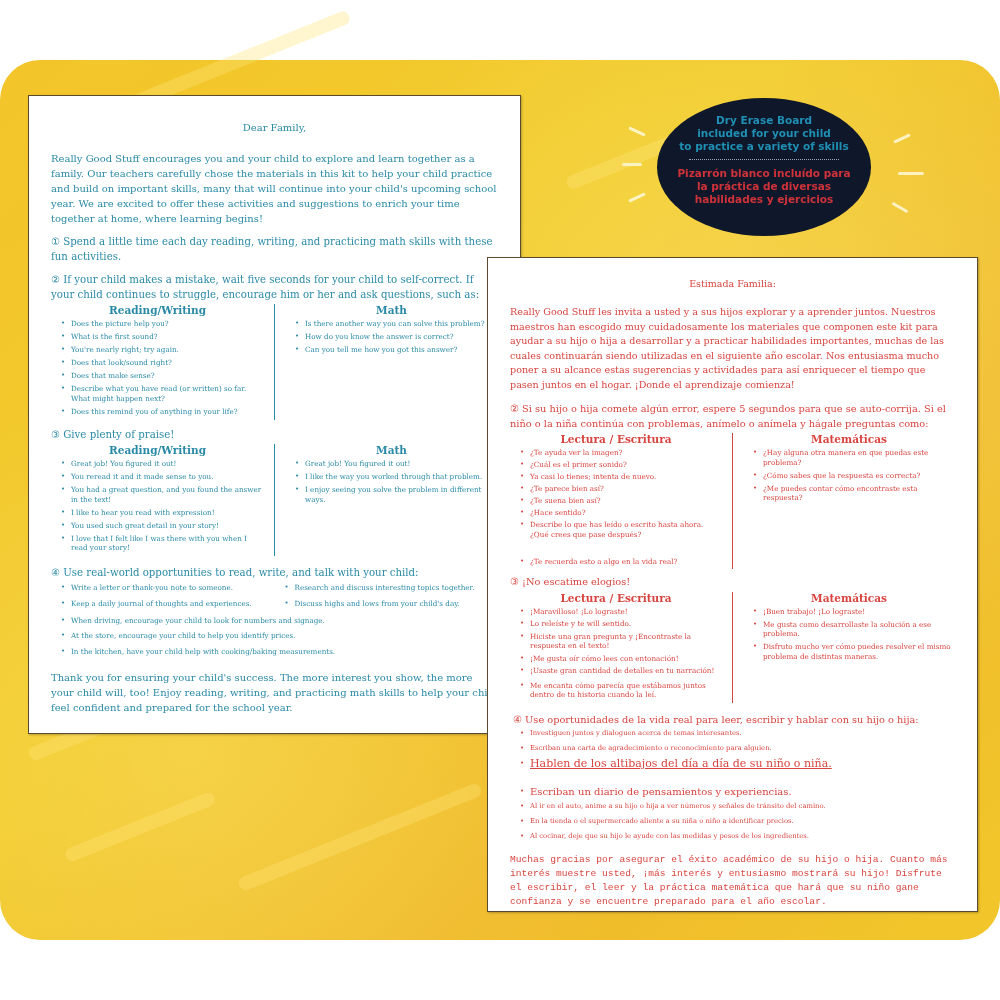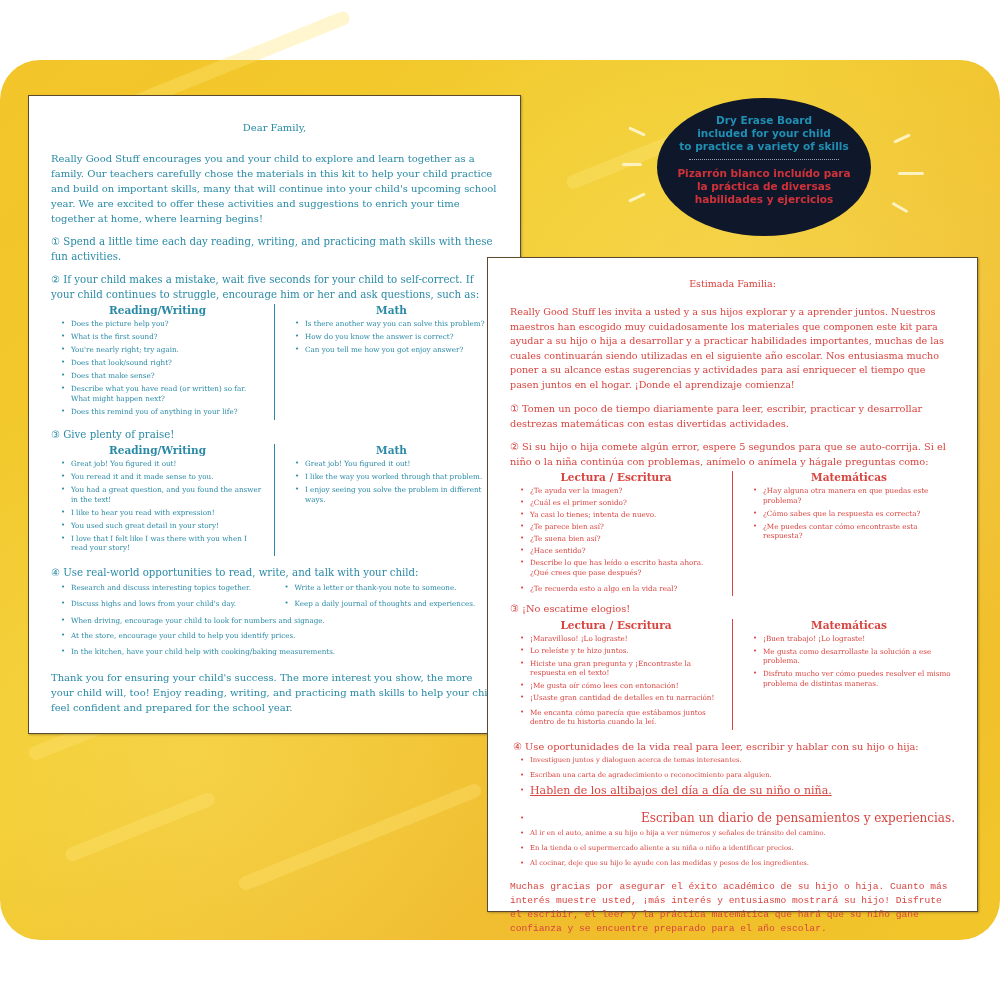--- a/index.html
+++ b/index.html
@@ -103,21 +103,21 @@
         <li>Does that make sense?</li>
         <li>Describe what you have read (or written) so far. What might happen next?</li>
         <li>Does this remind you of anything in your life?</li>
       </ul>
     </div>
     <div class="col col-right">
       <div class="col-title">Math</div>
       <ul class="bl">
         <li>Is there another way you can solve this problem?</li>
         <li>How do you know the answer is correct?</li>
-        <li>Can you tell me how you got enjoy answer?</li>
+        <li>Can you tell me how you got this answer?</li>
       </ul>
     </div>
   </div>
 
   <p class="step" style="margin-top:8px;">
     <span class="num">③</span>
     <span>Give plenty of praise!</span>
   </p>
   <div class="cols">
     <div class="col col-left">
@@ -140,61 +140,57 @@
       </ul>
     </div>
   </div>
 
   <p class="step" style="margin-top:10px;">
     <span class="num">④</span>
     <span>Use real-world opportunities to read, write, and talk with your child:</span>
   </p>
   <div class="two-col-list" style="margin-top:2px;">
     <ul class="bl">
+      <li style="margin-bottom:7px;">Write a letter or thank-you note to someone.</li>
+      <li style="margin-bottom:7px;">Keep a daily journal of thoughts and experiences.</li>
+    </ul>
+    <ul class="bl">
       <li style="margin-bottom:7px;">Research and discuss interesting topics together.</li>
       <li style="margin-bottom:7px;">Discuss highs and lows from your child's day.</li>
-    </ul>
-    <ul class="bl">
-      <li style="margin-bottom:7px;">Write a letter or thank-you note to someone.</li>
-      <li style="margin-bottom:7px;">Keep a daily journal of thoughts and experiences.</li>
     </ul>
   </div>
   <ul class="bl">
     <li style="margin-bottom:6px;">When driving, encourage your child to look for numbers and signage.</li>
     <li style="margin-bottom:6px;">At the store, encourage your child to help you identify prices.</li>
     <li style="margin-bottom:6px;">In the kitchen, have your child help with cooking/baking measurements.</li>
   </ul>
 
   <p class="p" style="margin-top:14px;">Thank you for ensuring your child's success. The more interest you show, the more your child will, too! Enjoy reading, writing, and practicing math skills to help your child feel confident and prepared for the school year.</p>
 </div>
 
 <div class="card card-es">
   <p class="greet" style="font-size:9.5px;margin-bottom:16px;">Estimada Familia:</p>
   <p class="p" style="font-size:9.6px;line-height:14.5px;margin-bottom:10px;">Really Good Stuff les invita a usted y a sus hijos explorar y a aprender juntos. Nuestros maestros han escogido muy cuidadosamente los materiales que componen este kit para ayudar a su hijo o hija a desarrollar y a practicar habilidades importantes, muchas de las cuales continuarán siendo utilizadas en el siguiente año escolar. Nos entusiasma mucho poner a su alcance estas sugerencias y actividades para así enriquecer el tiempo que pasen juntos en el hogar. ¡Donde el aprendizaje comienza!</p>
 
-  <p class="step" style="margin-bottom:9px;font-size:9.8px;">
-    <span class="num">①</span>
-    <span>Tomen un poco de tiempo diariamente para leer, escribir, practicar y desarrollar destrezas matemáticas con estas divertidas actividades.</span>
-  </p>
 
   <p class="step" style="font-size:9.8px;">
     <span class="num">②</span>
     <span>Si su hijo o hija comete algún error, espere 5 segundos para que se auto-corrija. Si el niño o la niña continúa con problemas, anímelo o anímela y hágale preguntas como:</span>
   </p>
   <div class="cols">
     <div class="col col-left">
       <div class="col-title">Lectura / Escritura</div>
       <ul class="bl">
         <li style="margin-bottom:2.5px;">¿Te ayuda ver la imagen?</li>
         <li style="margin-bottom:2.5px;">¿Cuál es el primer sonido?</li>
         <li style="margin-bottom:2.5px;">Ya casi lo tienes; intenta de nuevo.</li>
         <li style="margin-bottom:2.5px;">¿Te parece bien así?</li>
         <li style="margin-bottom:2.5px;">¿Te suena bien así?</li>
         <li style="margin-bottom:2.5px;">¿Hace sentido?</li>
-        <li style="margin-bottom:7px;">Describe lo que has leído o escrito hasta ahora. ¿Qué crees que pase después?</li>
+        <li style="margin-bottom:18px;">Describe lo que has leído o escrito hasta ahora. ¿Qué crees que pase después?</li>
         <li style="margin-bottom:2.5px;">¿Te recuerda esto a algo en la vida real?</li>
       </ul>
     </div>
     <div class="col col-right">
       <div class="col-title">Matemáticas</div>
       <ul class="bl">
         <li>¿Hay alguna otra manera en que puedas este problema?</li>
         <li>¿Cómo sabes que la respuesta es correcta?</li>
         <li>¿Me puedes contar cómo encontraste esta respuesta?</li>
       </ul>
@@ -203,21 +199,21 @@
 
   <p class="step" style="margin-top:6px;font-size:9.8px;">
     <span class="num">③</span>
     <span>¡No escatime elogios!</span>
   </p>
   <div class="cols">
     <div class="col col-left">
       <div class="col-title">Lectura / Escritura</div>
       <ul class="bl">
         <li style="margin-bottom:3px;">¡Maravilloso! ¡Lo lograste!</li>
-        <li style="margin-bottom:3px;">Lo releíste y te hizo juntos.</li>
+        <li style="margin-bottom:3px;">Lo releíste y te will sentido.</li>
         <li style="margin-bottom:3px;">Hiciste una gran pregunta y ¡Encontraste la respuesta en el texto!</li>
         <li style="margin-bottom:3px;">¡Me gusta oír cómo lees con entonación!</li>
         <li style="margin-bottom:5px;">¡Usaste gran cantidad de detalles en tu narración!</li>
         <li style="margin-bottom:3px;">Me encanta cómo parecía que estábamos juntos dentro de tu historia cuando la leí.</li>
       </ul>
     </div>
     <div class="col col-right">
       <div class="col-title">Matemáticas</div>
       <ul class="bl">
         <li>¡Buen trabajo! ¡Lo lograste!</li>
@@ -228,20 +224,20 @@
   </div>
 
   <p class="step" style="margin-top:10px;font-size:9.8px;padding-left:3px;">
     <span class="num">④</span>
     <span>Use oportunidades de la vida real para leer, escribir y hablar con su hijo o hija:</span>
   </p>
   <ul class="bl" style="margin-top:2px;">
     <li style="margin-bottom:5.5px;font-size:6.8px;">Investiguen juntos y dialoguen acerca de temas interesantes.</li>
     <li style="margin-bottom:5.5px;font-size:6.8px;">Escriban una carta de agradecimiento o reconocimiento para alguien.</li>
     <li style="margin-bottom:18px;font-size:11px;text-decoration:underline;">Hablen de los altibajos del día a día de su niño o niña.</li>
-    <li style="margin-bottom:5.5px;font-size:12px;text-align:right;">Escriban un diario de pensamientos y experiencias.</li>
+    <li style="margin-bottom:5.5px;font-size:10px;">Escriban un diario de pensamientos y experiencias.</li>
     <li style="margin-bottom:5.5px;font-size:6.8px;">Al ir en el auto, anime a su hijo o hija a ver números y señales de tránsito del camino.</li>
     <li style="margin-bottom:5.5px;font-size:6.8px;">En la tienda o el supermercado aliente a su niña o niño a identificar precios.</li>
     <li style="margin-bottom:7px;font-size:6.8px;">Al cocinar, deje que su hijo le ayude con las medidas y pesos de los ingredientes.</li>
   </ul>
 
   <p class="p" style="margin-top:12px;font-size:9.6px;line-height:14px;font-family:Liberation Mono, monospace;">Muchas gracias por asegurar el éxito académico de su hijo o hija. Cuanto más interés muestre usted, ¡más interés y entusiasmo mostrará su hijo! Disfrute el escribir, el leer y la práctica matemática que hará que su niño gane confianza y se encuentre preparado para el año escolar.</p>
 </div>
 
 </body></html>

